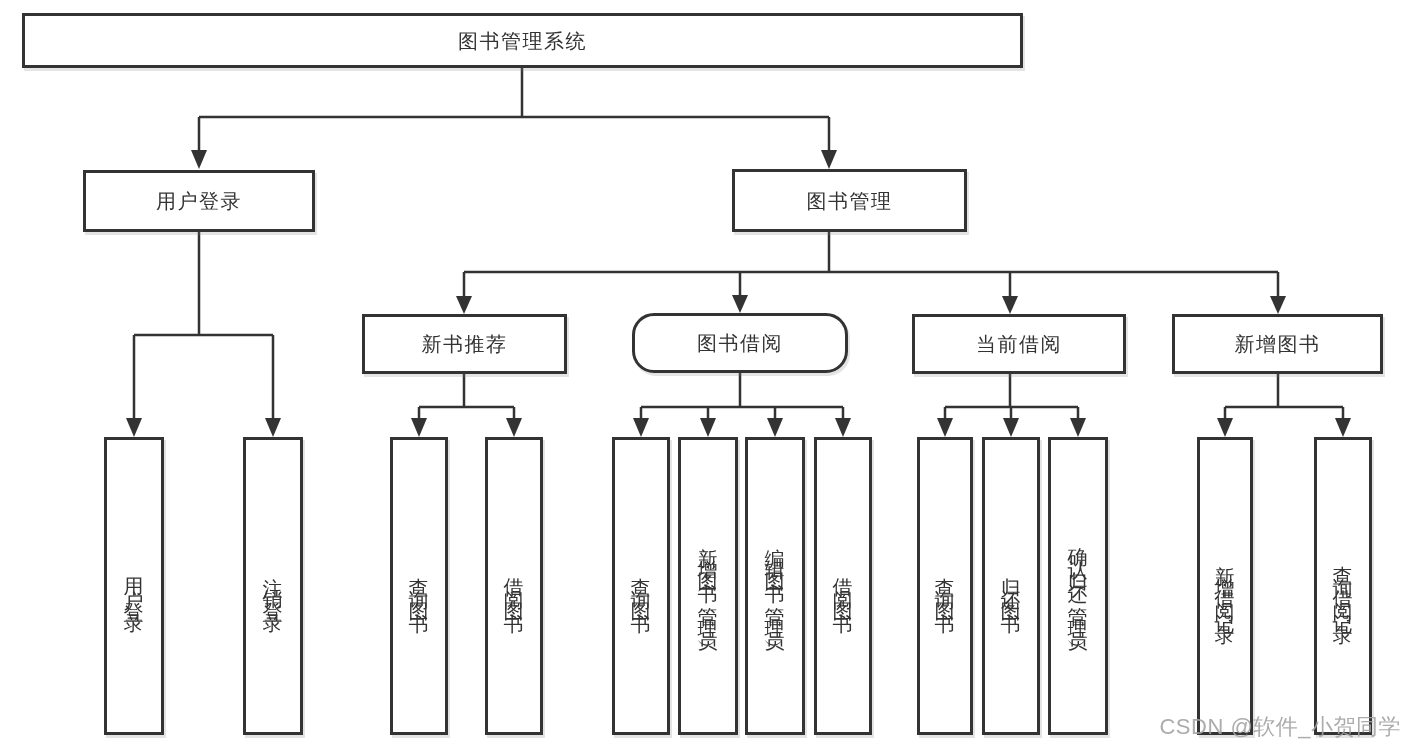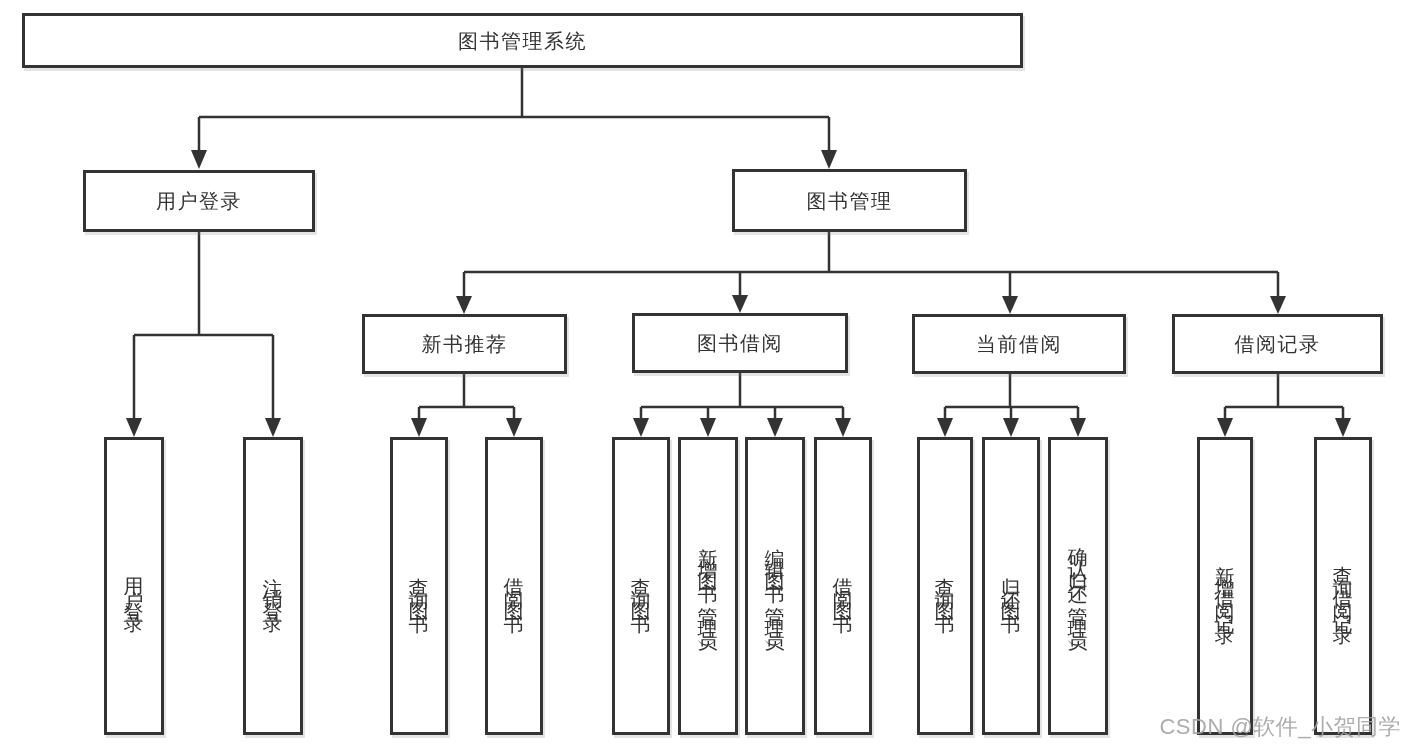--- a/index.html
+++ b/index.html
@@ -107,28 +107,28 @@
   <div class="box" style="left:83px; top:170px; width:232px; height:62px;">
     <span class="hlabel">用户登录</span>
   </div>
   <div class="box" style="left:712px; top:169px; width:235px; height:63px;margin-left:20px;">
     <span class="hlabel">图书管理</span>
   </div>
 
   <div class="box" style="left:362px; top:314px; width:205px; height:60px;">
     <span class="hlabel">新书推荐</span>
   </div>
-  <div class="box" style="left:632px; top:313px; width:216px; height:60px;">
+  <div class="box" style="left:632px; top:313px; width:216px; height:60px;border-radius:22px;">
     <span class="hlabel">图书借阅</span>
   </div>
   <div class="box" style="left:903px; top:314px; width:214px; height:60px;margin-left:9px;">
     <span class="hlabel">当前借阅</span>
   </div>
   <div class="box" style="left:1172px; top:314px; width:211px; height:60px;">
-    <span class="hlabel">借阅记录</span>
+    <span class="hlabel">新增图书</span>
   </div>
 
   <div class="box" style="left:104px; top:437px; width:60px; height:298px;">
     <span class="vlabel">用户登录</span>
   </div>
   <div class="box" style="left:243px; top:437px; width:60px; height:298px;">
     <span class="vlabel">注销登录</span>
   </div>
 
   <div class="box" style="left:390px; top:437px; width:58px; height:298px;">

